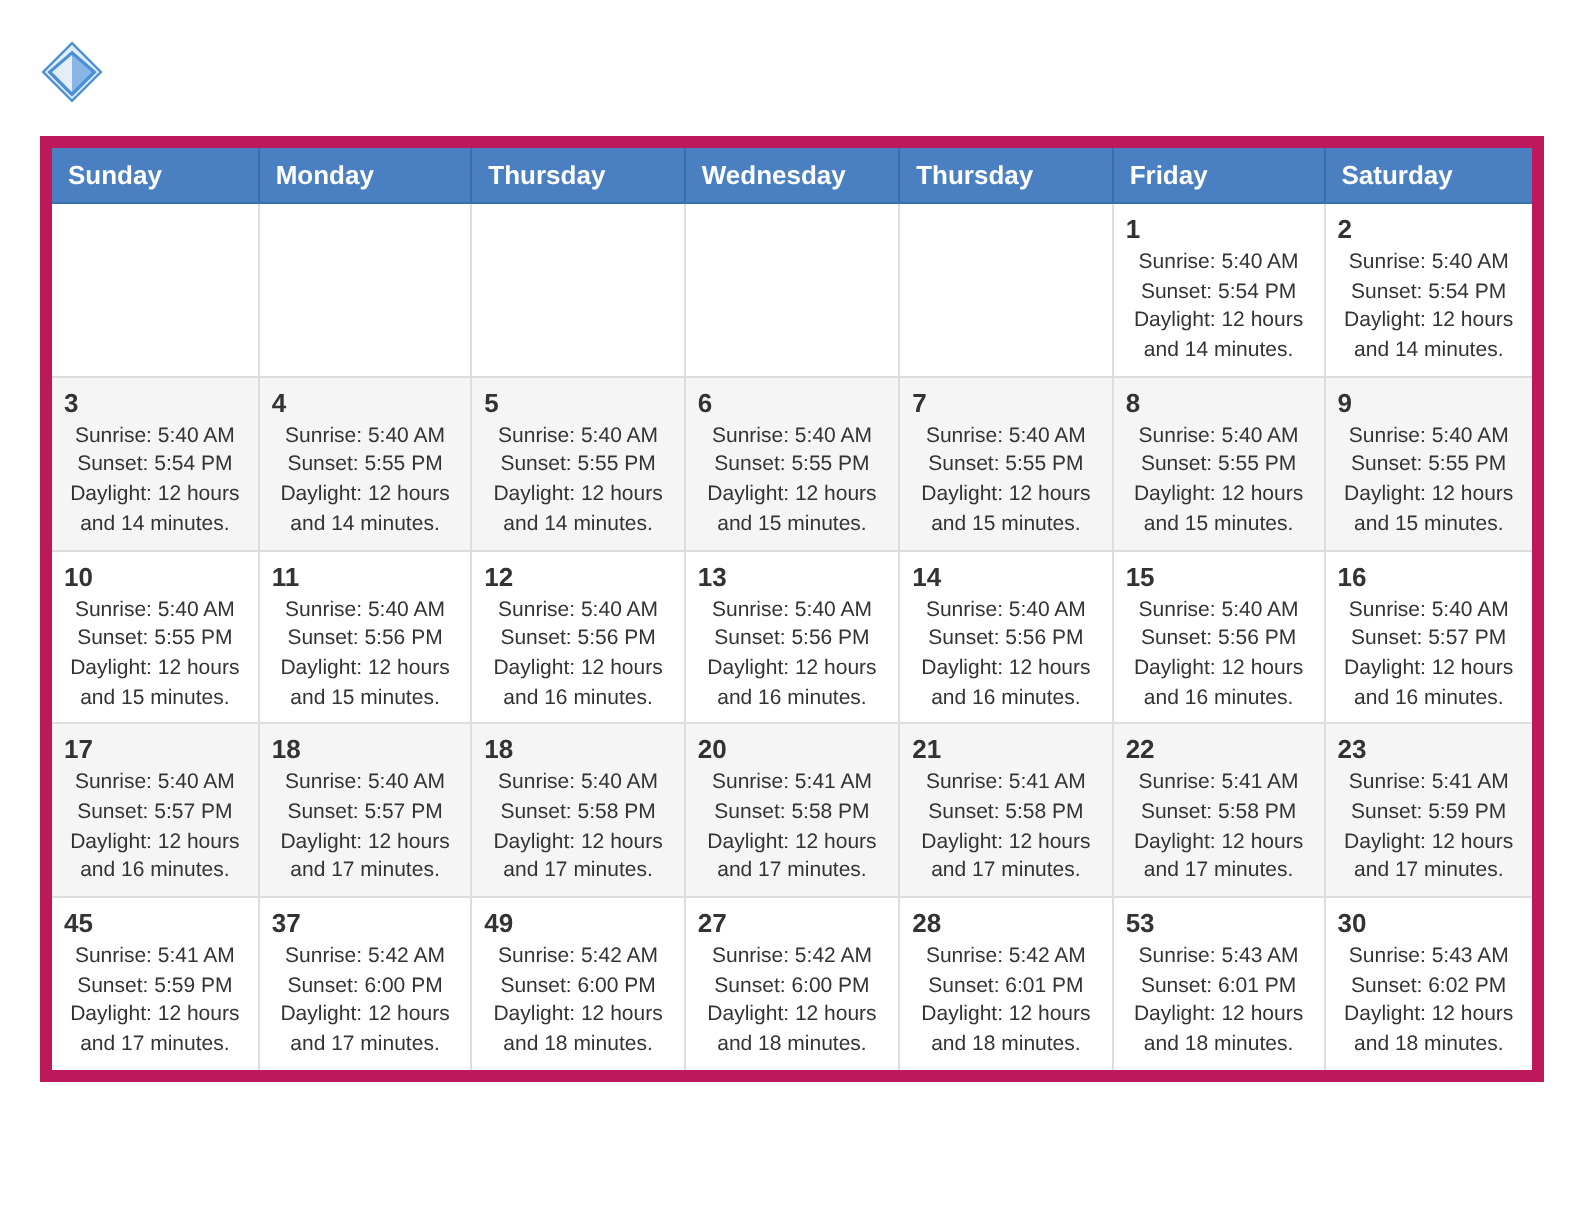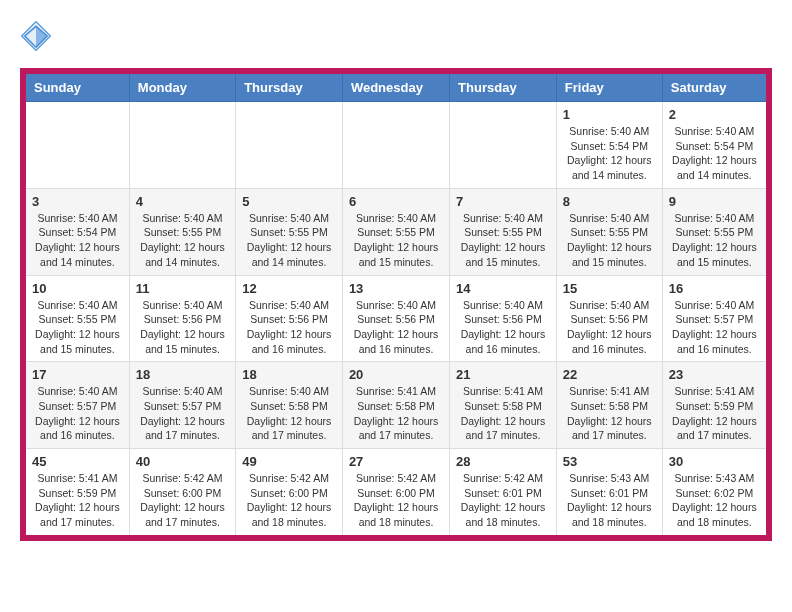--- a/index.html
+++ b/index.html
@@ -285,21 +285,21 @@
         </td>
       </tr>
       <tr>
         <td>
           <span class="day-num">45</span>
           <div class="day-detail" style="white-space: pre-line;">Sunrise: 5:41 AM
 Sunset: 5:59 PM
 Daylight: 12 hours and 17 minutes.</div>
         </td>
         <td>
-          <span class="day-num">40</span>
+          <span class="day-num">37</span>
           <div class="day-detail" style="white-space: pre-line;">Sunrise: 5:42 AM
 Sunset: 6:00 PM
 Daylight: 12 hours and 17 minutes.</div>
         </td>
         <td>
           <span class="day-num">49</span>
           <div class="day-detail" style="white-space: pre-line;">Sunrise: 5:42 AM
 Sunset: 6:00 PM
 Daylight: 12 hours and 18 minutes.</div>
         </td>

